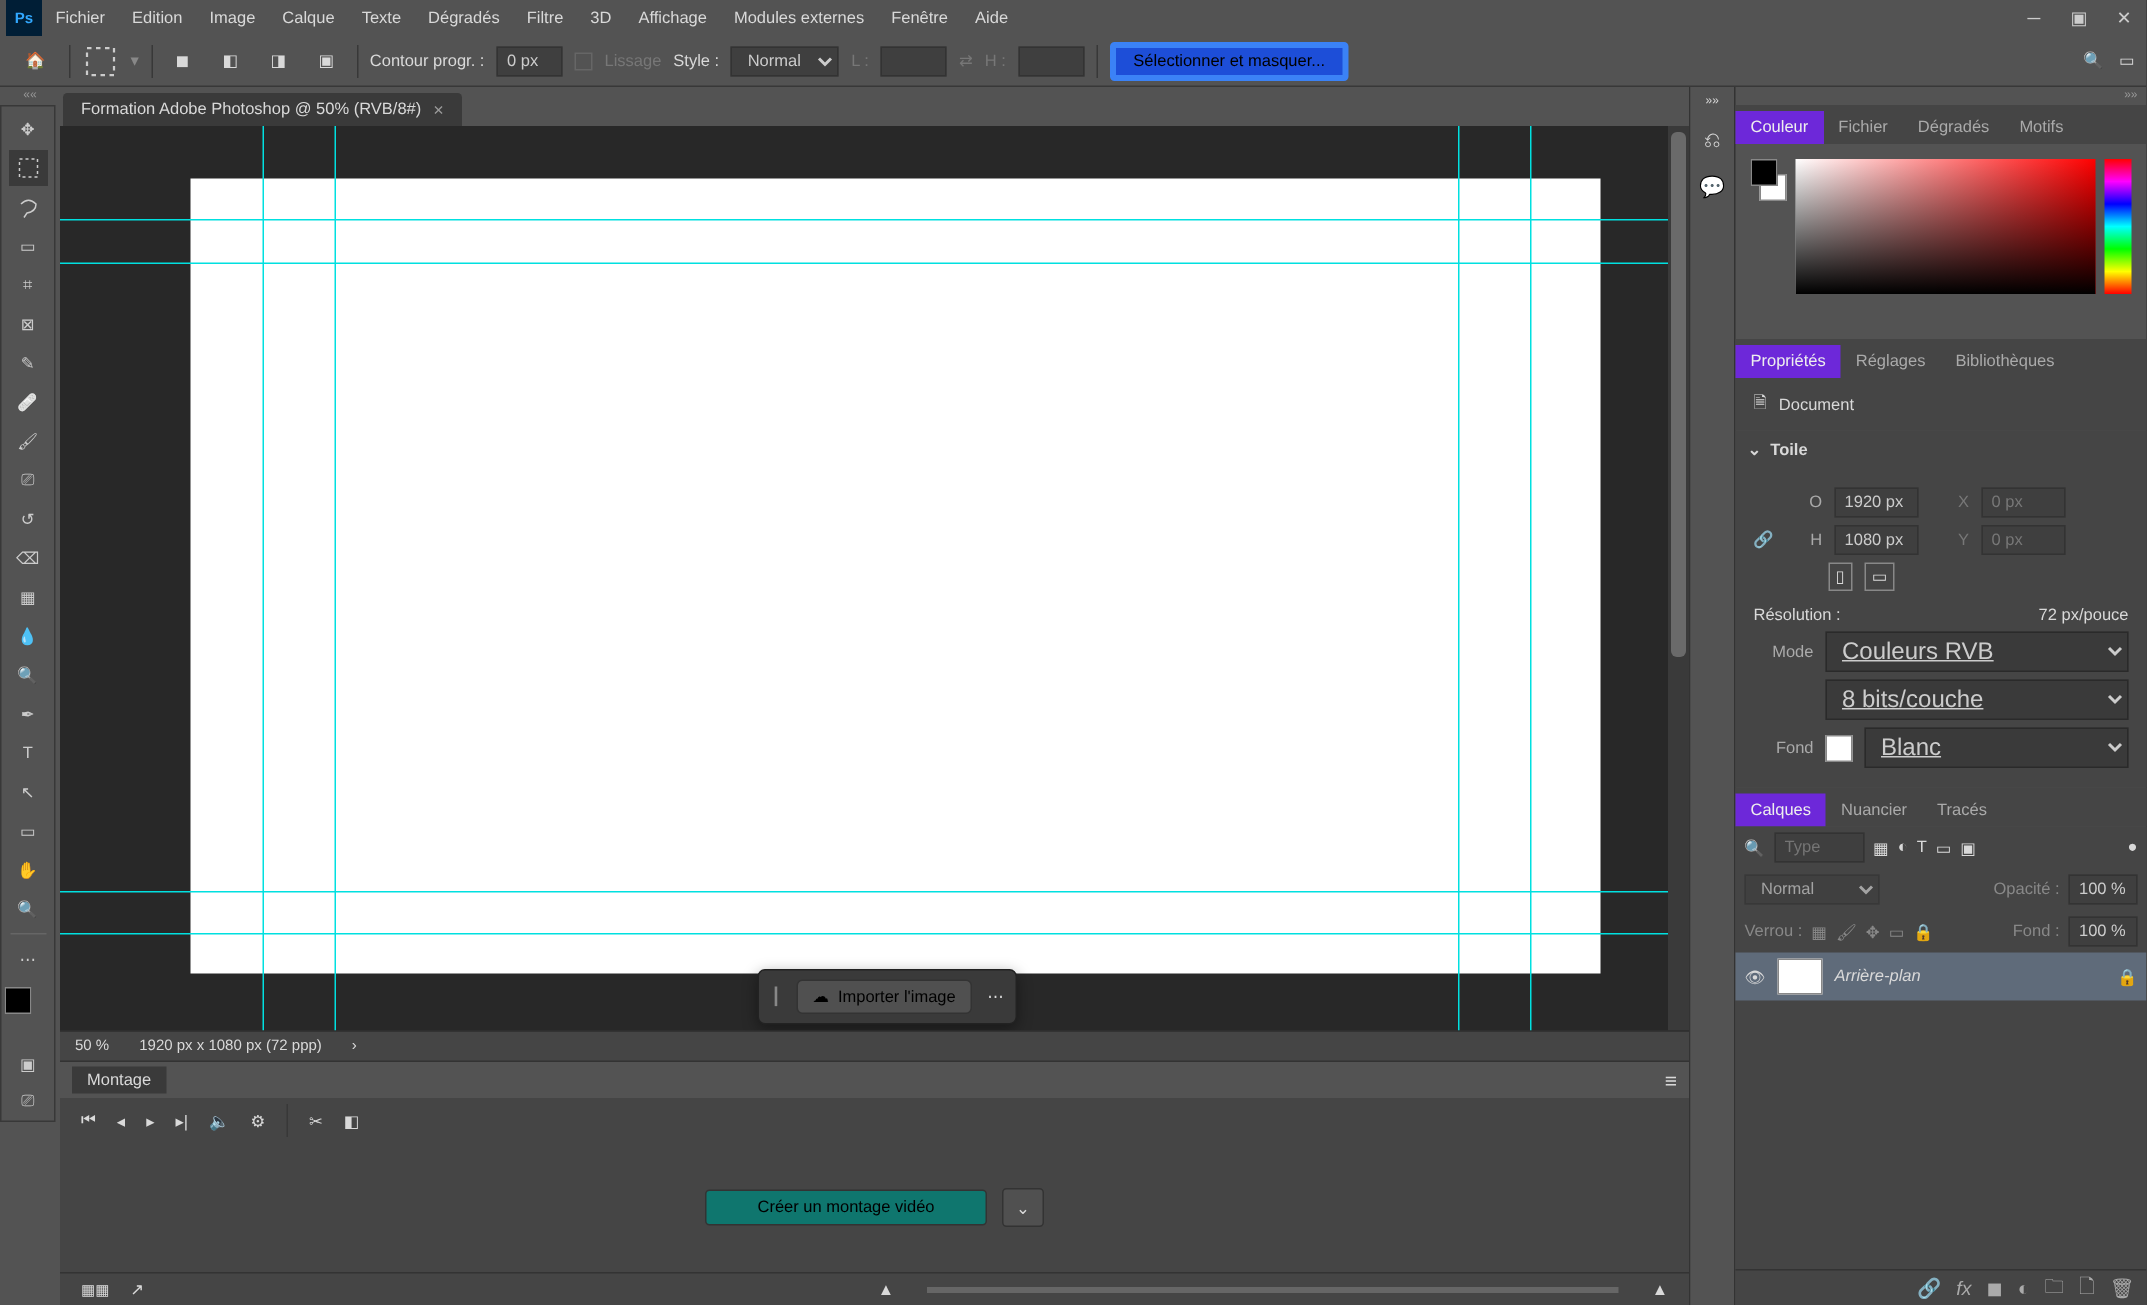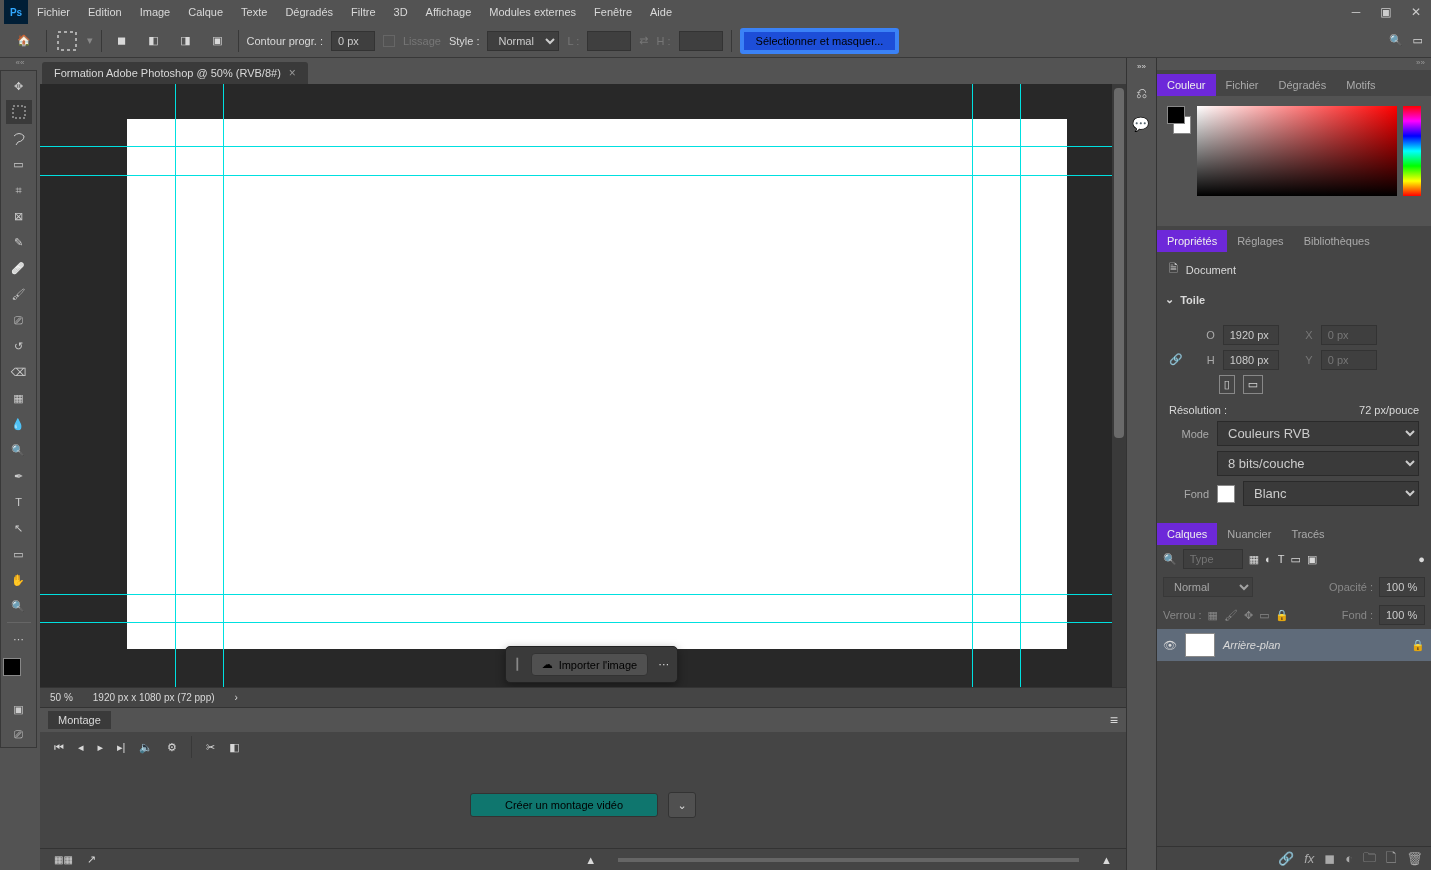--- a/index.html
+++ b/index.html
@@ -77,21 +77,21 @@
 .color-sw .fg { position:absolute; top:0; left:0; width:18px; height:18px; background:#000; border:1px solid #888; }
 .color-sw .bg { position:absolute; bottom:0; right:0; width:18px; height:18px; background:#fff; border:1px solid #888; }
 .color-field { flex:1; height:90px; background:linear-gradient(to right,#fff,#f00); position:relative; }
 .color-field::after { content:""; position:absolute; inset:0; background:linear-gradient(to top,#000,transparent); }
 .hue { width:18px; height:90px; background:linear-gradient(to bottom,#f00,#f0f,#00f,#0ff,#0f0,#ff0,#f00);}
 
 .prop-body { padding:8px 12px; font-size:11px; background:#454545; }
 .prop-row { display:flex; align-items:center; gap:8px; margin:5px 0; }
 .prop-row label { width:16px; text-align:right; color:#aaa; }
 .prop-label-wide { width:40px; text-align:right; color:#aaa; }
-.prop-select { flex:1; background:#3a3a3a; border:1px solid #2a2a2a; color:#ccc; padding:3px 6px; font-size:13px; }
+.prop-select { flex:1; background:#3a3a3a; border:1px solid #2a2a2a; color:#ccc; padding:3px 6px; font-size:16px;text-decoration:underline; }
 .prop-swatch { width:18px; height:18px; background:#fff; border:1px solid #888; }
 .prop-section { display:flex; align-items:center; gap:6px; padding:6px 8px; font-weight:bold; background:#454545;}
 
 .layers-body { flex:1; background:#454545; display:flex; flex-direction:column; }
 .layer-filter { display:flex; align-items:center; gap:6px; padding:4px 6px; }
 .layer-row { display:flex; align-items:center; padding:4px 6px; gap:8px; background:#5f6b7a; }
 .layer-thumb { width:30px; height:24px; background:#fff; border:1px solid #888; }
 .layer-name { font-style:italic; }
 .lock-icon { margin-left:auto; }
 .layer-opts { display:flex; align-items:center; gap:6px; padding:4px 6px; color:#888; font-size:11px;}

